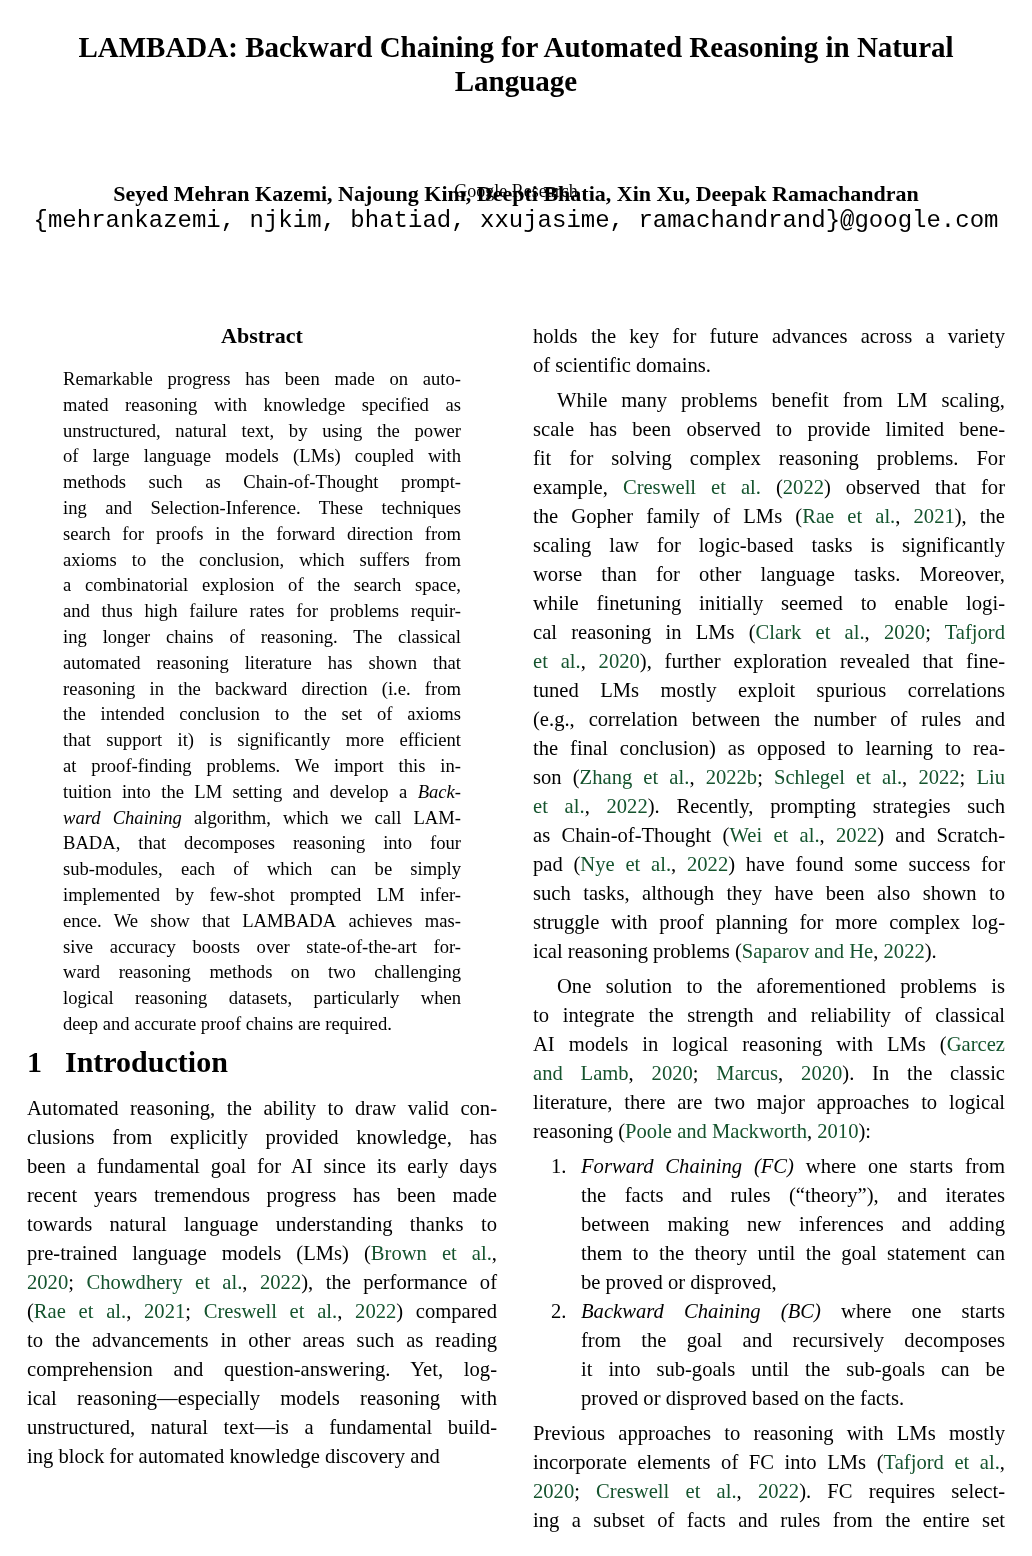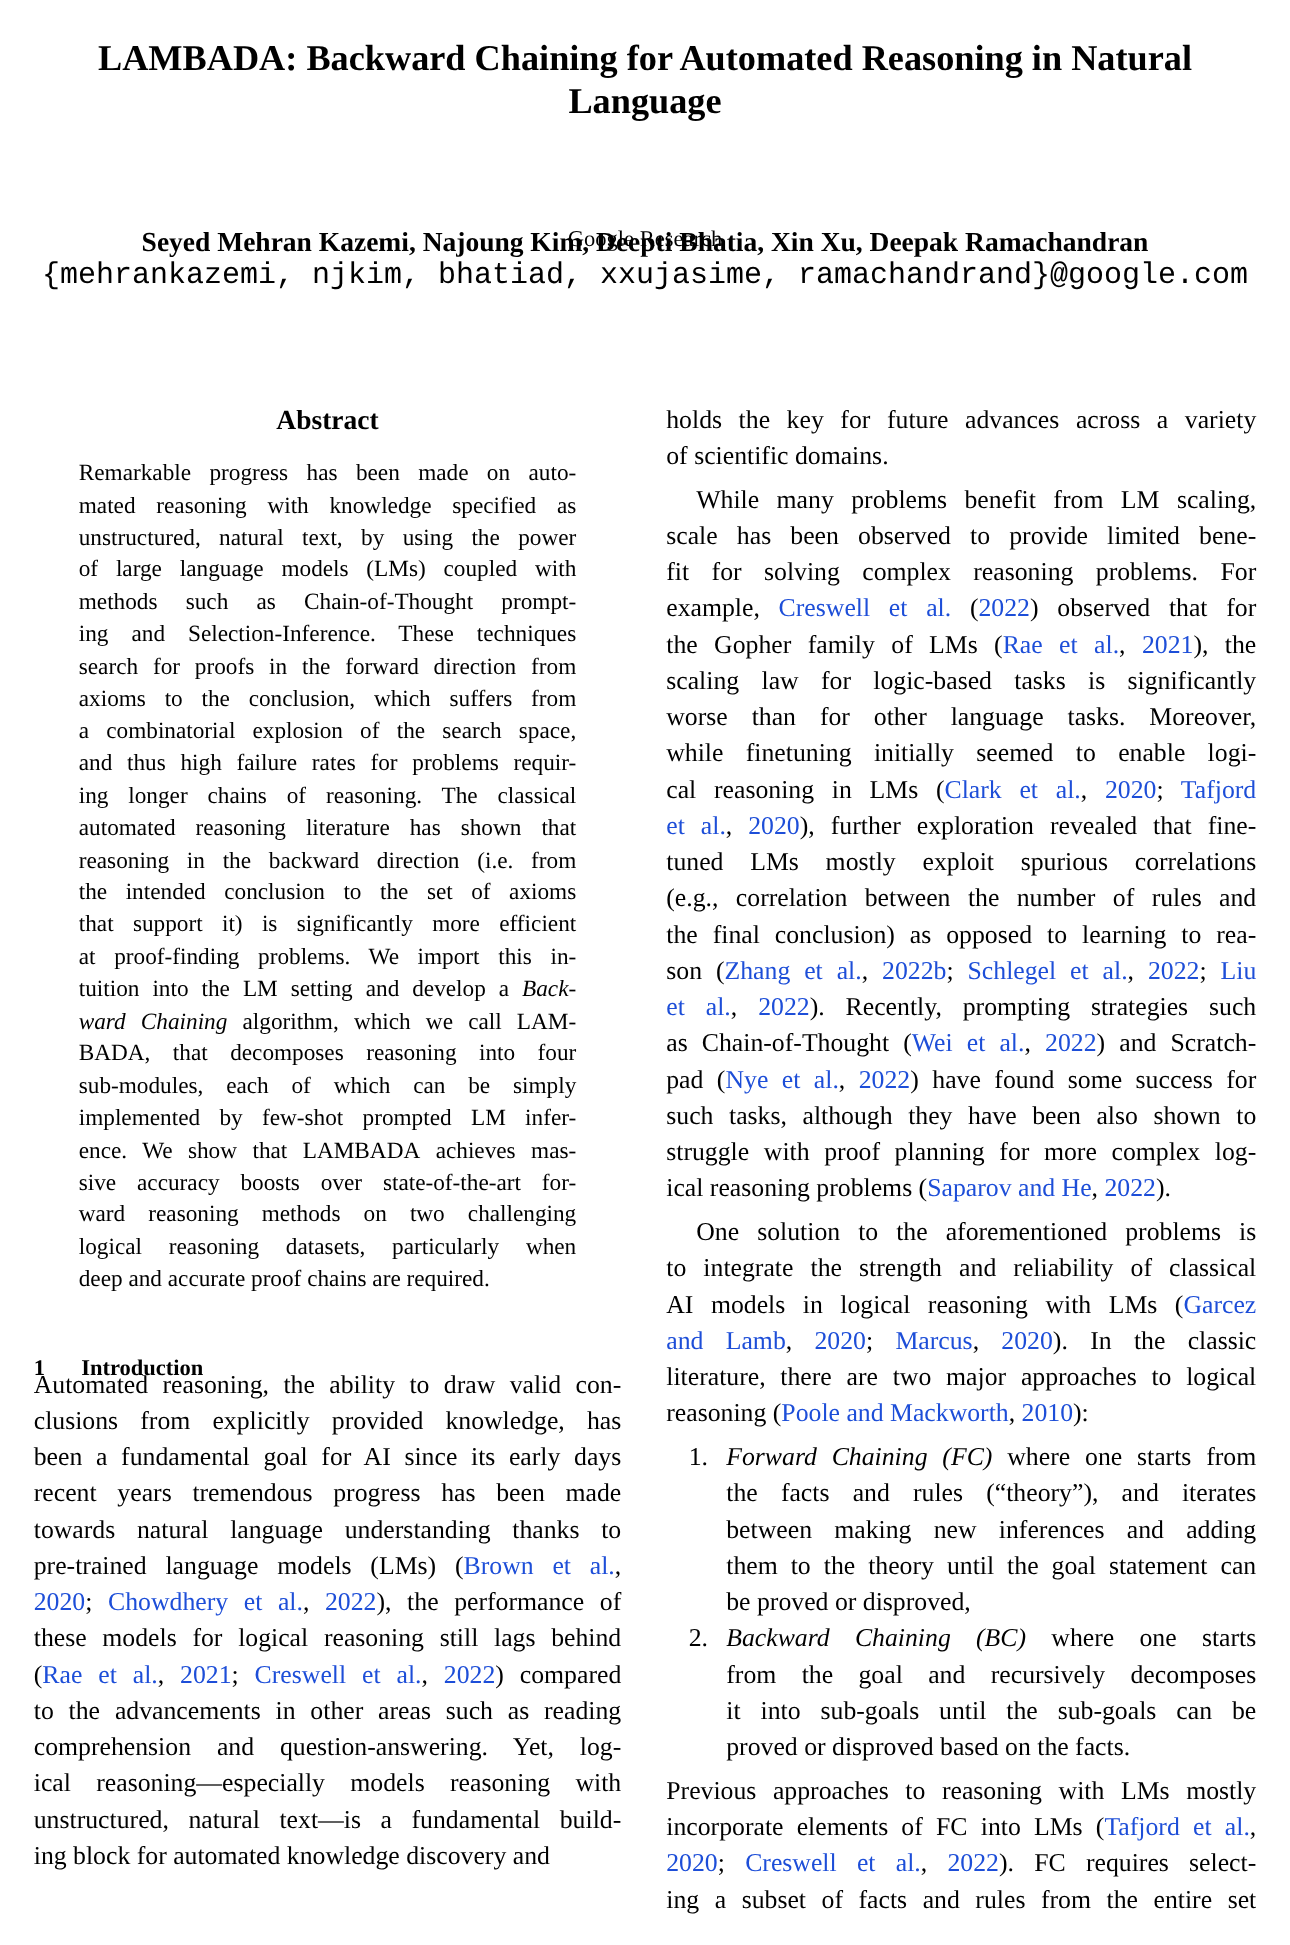--- a/index.html
+++ b/index.html
@@ -28,40 +28,40 @@
   .abs-head {
     position: absolute; left: 63px; top: 322px; width: 398px; text-align: center;
     font-weight: bold; font-size: 22px; line-height: 28px;
   }
   .abstract {
     position: absolute; left: 63px; top: 366px; width: 398px;
     font-size: 18.6px; line-height: 25.8px;
   }
   .sec-head {
     position: absolute; left: 27px; top: 1048px; width: 470px;
-    font-weight: bold; font-size: 18px; line-height: 28px; margin-top: 32px;
+    font-weight: bold; font-size: 30px; line-height: 28px;
   }
   .sec-head .num { display: inline-block; width: 38px; }
   .intro-left {
     position: absolute; left: 27px; top: 1094px; width: 470px;
     font-size: 20.6px; line-height: 29px;
   }
   .right-col {
     position: absolute; left: 533px; top: 322px; width: 472px;
     font-size: 20.6px; line-height: 29px;
   }
   .ln {
     display: block; text-align: justify; text-align-last: justify;
     white-space: nowrap; height: 1em; line-height: inherit; height: auto;
   }
   .ln.last { text-align-last: left; }
   .list-item { position: relative; padding-left: 48px; }
   .list-num { position: absolute; left: 18px; top: 0; }
   .gap { height: 6px; }
-  a, .cite { color: #1d4ed8; text-decoration: none; }
+  a, .cite { color: #14532d; text-decoration: none; }
   .sc { font-variant: small-caps; }
   i, .it { font-style: italic; }
 </style>
 </head>
 <body>
 
 <div class="title">
   <div>LAMBADA: Backward Chaining for Automated Reasoning in Natural</div>
   <div>Language</div>
 </div>
@@ -103,21 +103,20 @@
   <span class="num">1</span><span>Introduction</span>
 </div>
 <div class="intro-left" id="intro-left">
     <div class="ln">Automated reasoning, the ability to draw valid con-</div>
     <div class="ln">clusions from explicitly provided knowledge, has</div>
     <div class="ln">been a fundamental goal for AI since its early days</div>
     <div class="ln">recent years tremendous progress has been made</div>
     <div class="ln">towards natural language understanding thanks to</div>
     <div class="ln">pre-trained language models (LMs) (<a class="cite">Brown et al.</a>,</div>
     <div class="ln"><a class="cite">2020</a>; <a class="cite">Chowdhery et al.</a>, <a class="cite">2022</a>), the performance of</div>
-    <div class="ln">these models for logical reasoning still lags behind</div>
     <div class="ln">(<a class="cite">Rae et al.</a>, <a class="cite">2021</a>; <a class="cite">Creswell et al.</a>, <a class="cite">2022</a>) compared</div>
     <div class="ln">to the advancements in other areas such as reading</div>
     <div class="ln">comprehension and question-answering. Yet, log-</div>
     <div class="ln">ical reasoning—especially models reasoning with</div>
     <div class="ln">unstructured, natural text—is a fundamental build-</div>
     <div class="ln last">ing block for automated knowledge discovery and</div>
   </div>
 
 <div class="right-col" id="right-col">
     <div>

